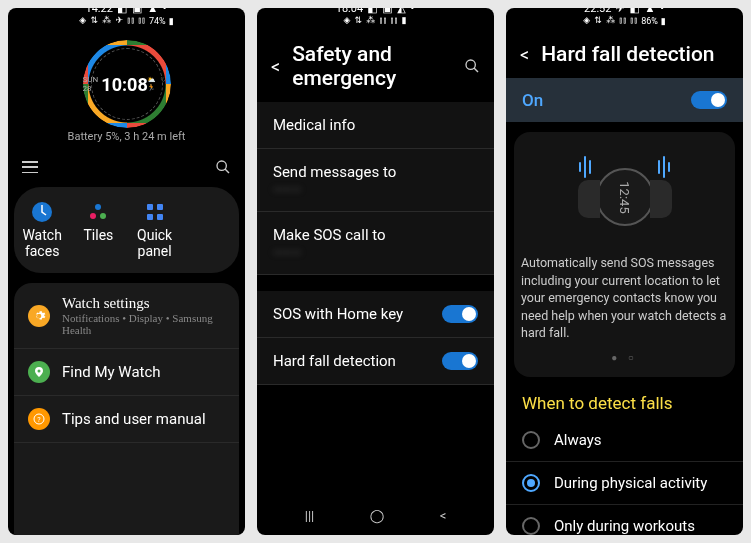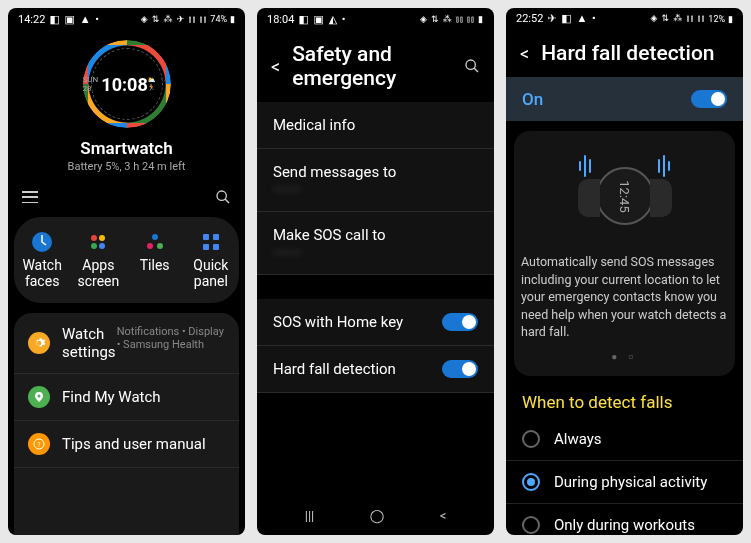--- a/index.html
+++ b/index.html
@@ -18,25 +18,26 @@
   background: #000;
   border-radius: 8px;
   overflow: hidden;
   display: flex;
   flex-direction: column;
   color: #fff;
   font-size: 13px;
 }
 .status-bar {
   display: flex;
-  justify-content: space-between;
+  justify-content: flex-end;
   align-items: center;
   padding: 4px 10px;
   font-size: 11px;
   height: 22px;
+  flex-direction: column;
 }
 .status-left { display: flex; gap: 4px; align-items: center; }
 .status-right { display: flex; gap: 3px; align-items: center; font-size: 9px; }
 .status-icons { letter-spacing: 1px; }
 
 
 .watch-face-container {
   display: flex;
   flex-direction: column;
   align-items: center;
@@ -114,21 +115,21 @@
   align-items: center;
   gap: 12px;
   padding: 12px 14px;
   border-bottom: 1px solid #2a2a2a;
 }
 .settings-icon {
   width: 22px; height: 22px; border-radius: 50%;
   display: flex; align-items: center; justify-content: center;
   flex-shrink: 0;
 }
-.settings-text { display: flex; flex-direction: row; }
+.settings-text { display: flex; flex-direction: column; font-family: Liberation Serif, serif; }
 .settings-title { font-size: 15px; }
 .settings-sub { font-size: 11px; color: #888; }
 
 .nav-bar {
   display: flex;
   justify-content: space-around;
   align-items: center;
   padding: 10px 20px;
   height: 40px;
 }
@@ -147,21 +148,21 @@
 .setting-row {
   padding: 14px 16px;
   font-size: 15px;
   border-bottom: 1px solid #2a2a2a;
   display: flex;
   align-items: center;
   justify-content: space-between;
   background: #121212;
 }
 .setting-row.blur .sub { filter: blur(3px); color: #666; font-size: 12px; margin-top: 2px; }
-.setting-group { background: #121212; margin-bottom: 24px; }
+.setting-group { background: #121212; margin-bottom: 16px; }
 
 .toggle {
   width: 36px; height: 18px; border-radius: 10px;
   background: #1976d2; position: relative;
 }
 .toggle::after {
   content: ""; position: absolute; right: 2px; top: 2px;
   width: 14px; height: 14px; background: #fff; border-radius: 50%;
 }
 
@@ -240,21 +241,20 @@
   </div>
 
   <div class="watch-face-container">
     <div class="watch-face">
       <div class="watch-ring"></div>
       <div class="inner-ring"></div>
       <div class="watch-date">SUN 28</div>
       <div class="watch-time">10:08</div>
       <div class="watch-sub">⛅ ♡ 🏃</div>
     </div>
-    <div class="device-name">Smartwatch</div>
     <div class="battery-info">Battery 5%, 3 h 24 m left</div>
   </div>
 
   <div class="toolbar">
     <div class="hamburger-icon">
         <span></span>
         <span></span>
         <span></span>
       </div>
     <svg class="search-icon-svg" viewBox="0 0 24 24" fill="none" stroke="#ccc" stroke-width="2">
@@ -270,32 +270,20 @@
             <circle cx="11" cy="11" r="10" fill="#1976d2"></circle>
             <path d="M11 4 L11 11 L15 14" stroke="#fff" stroke-width="1.5" fill="none"></path>
           </svg>
         </div>
       <div class="tile-label" style="white-space:pre-line">Watch
 faces</div>
     </div>
     <div class="tile">
       <div class="tile-icon">
           <svg width="20" height="20">
-            <circle cx="6" cy="6" r="3" fill="#ea4335"></circle>
-            <circle cx="14" cy="6" r="3" fill="#fbbc04"></circle>
-            <circle cx="6" cy="14" r="3" fill="#34a853"></circle>
-            <circle cx="14" cy="14" r="3" fill="#4285f4"></circle>
-          </svg>
-        </div>
-      <div class="tile-label" style="white-space:pre-line">Apps
-screen</div>
-    </div>
-    <div class="tile">
-      <div class="tile-icon">
-          <svg width="20" height="20">
             <circle cx="10" cy="5" r="3" fill="#1976d2"></circle>
             <circle cx="5" cy="14" r="3" fill="#e91e63"></circle>
             <circle cx="15" cy="14" r="3" fill="#4caf50"></circle>
           </svg>
         </div>
       <div class="tile-label">Tiles</div>
     </div>
     <div class="tile">
       <div class="tile-icon">
           <svg width="20" height="20">
@@ -398,21 +386,21 @@
 </div>
 
 <div class="phone">
   <div class="status-bar">
     <div class="status-left">
       <span>22:52</span>
       <span class="status-icons">✈ ◧ ▲ •</span>
     </div>
     <div class="status-right">
       <span class="status-icons">◈ ⇅ ⁂ ⫾⫾ ⫾⫾</span>
-      <span>12%</span>
+      <span>86%</span>
       <span>▮</span>
     </div>
   </div>
 
   <div class="screen-header">
     <span class="back-chevron">&lt;</span>
     <span class="screen-title">Hard fall detection</span>
   </div>
 
   <div class="on-row">

